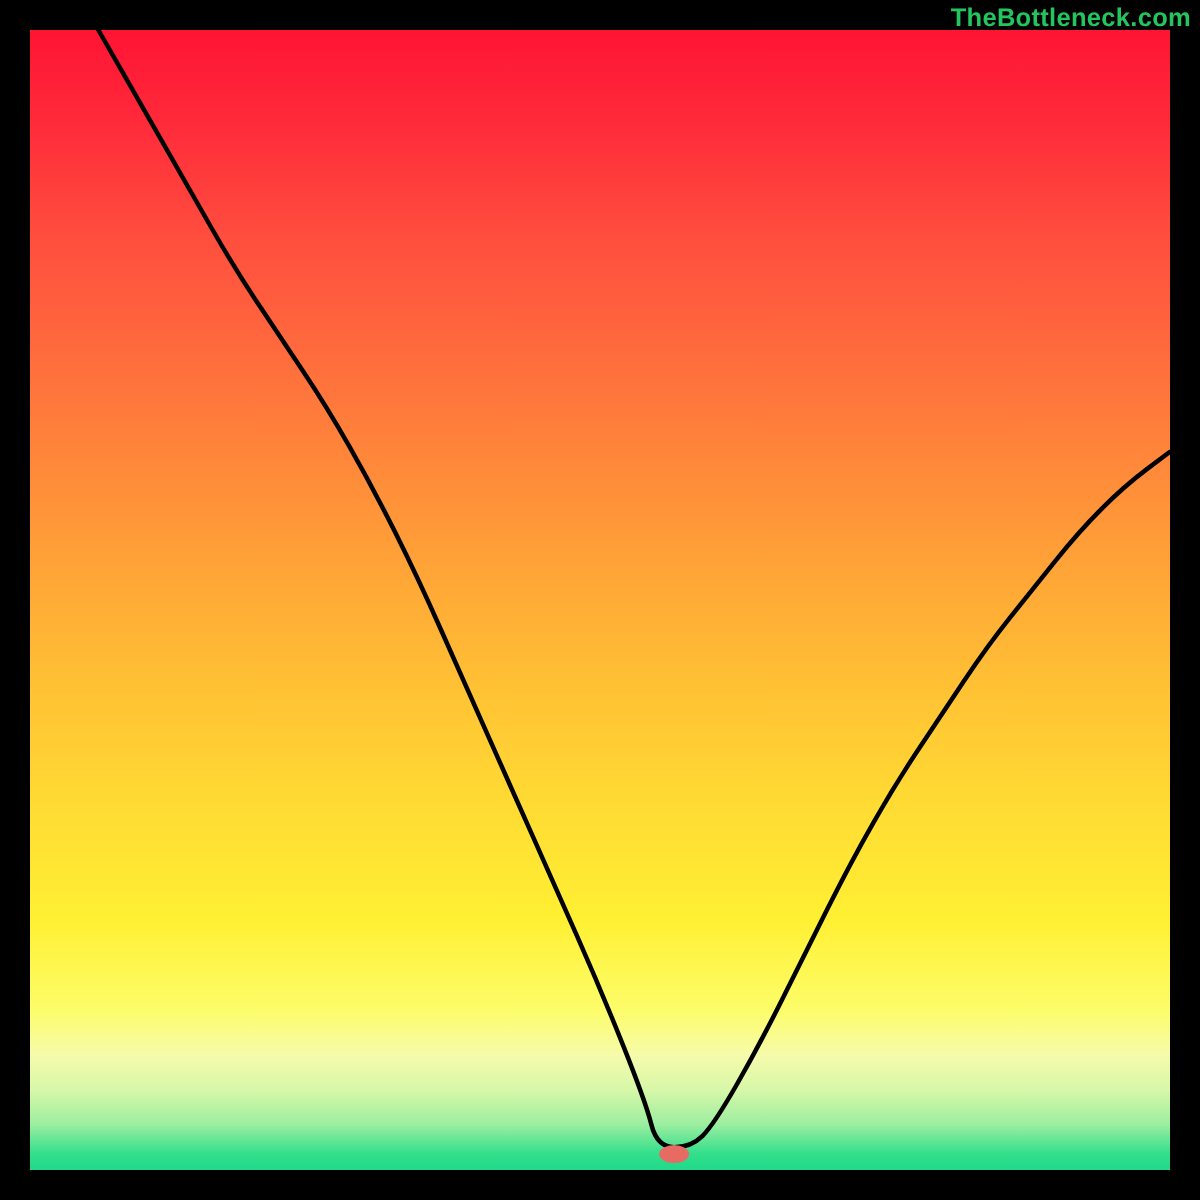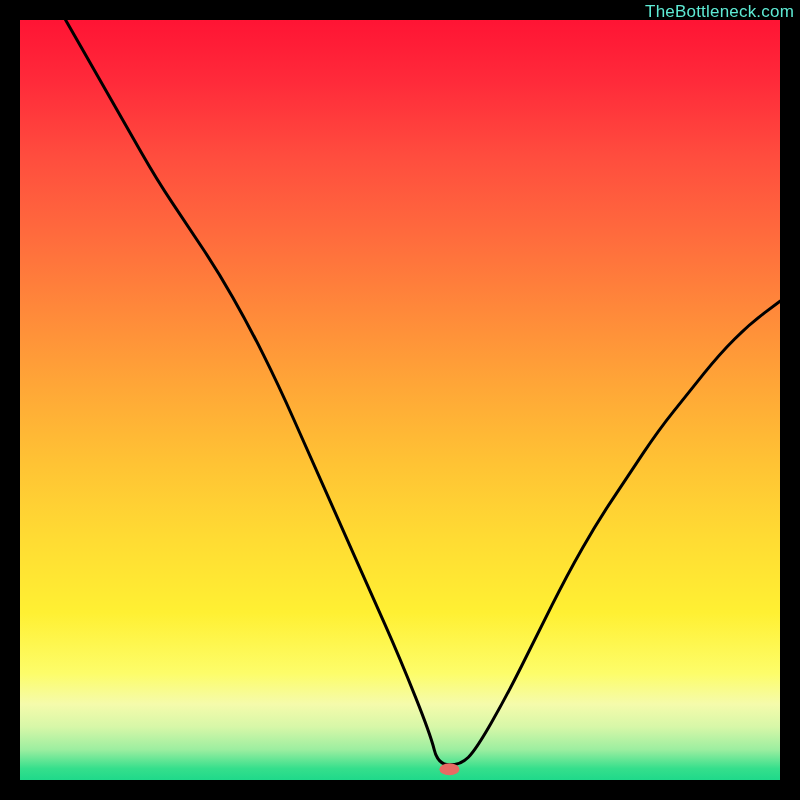--- a/index.html
+++ b/index.html
@@ -48,23 +48,23 @@
     left: 0;
     top: 0;
     width: 760px;
     height: 760px;
     overflow: visible;
   }
   .attribution {
     position: absolute;
     top: 2px;
     right: 6px;
-    color: #5eead4;
+    color: #22c55e;
     font-size: 17px;
-    font-weight: 400;
+    font-weight: 700;
     letter-spacing: 0.2px;
     user-select: none;
   }
 </style>
 </head>
 <body>
 
 <div class="frame">
   <div class="attribution">TheBottleneck.com</div>
 

